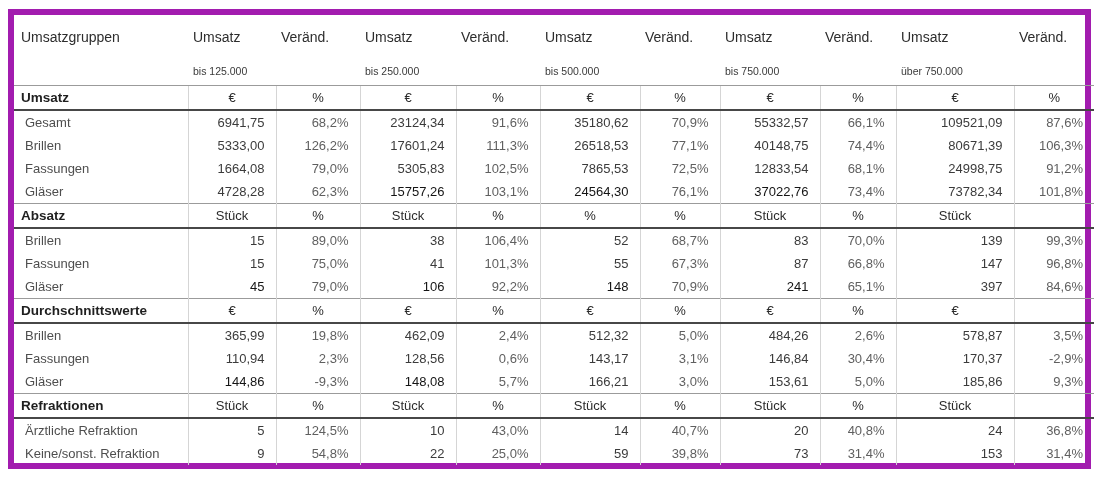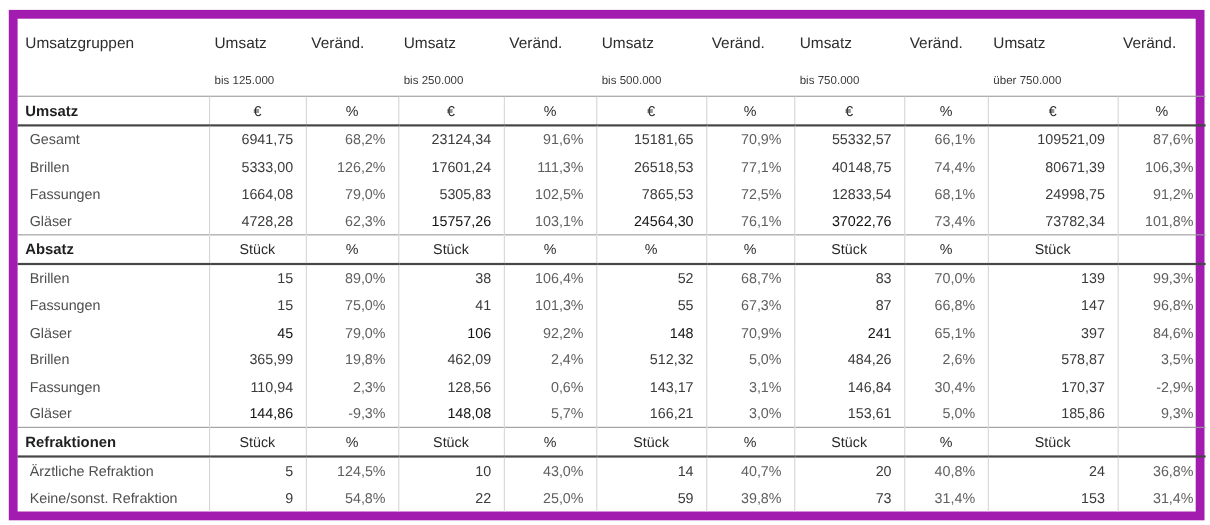--- a/index.html
+++ b/index.html
@@ -1,17 +1,17 @@
 <!DOCTYPE html>
 <html><head>
 <meta charset="utf-8">
 <style>
   html,body{margin:0;padding:0;background:#ffffff;}
   body{width:1100px;height:477px;position:relative;font-family:"Liberation Sans",sans-serif;}
-  .frame{position:absolute;left:8px;top:9px;width:1071px;height:448px;border:8px solid #a21caf;background:#fff;}
+  .frame{position:absolute;left:8px;top:9px;width:1071px;height:448px;border:6px solid #a21caf;background:#fff;}
   table{border-collapse:collapse;table-layout:fixed;width:100%;height:100%;}
   td{overflow:hidden;white-space:nowrap;vertical-align:middle;}
   
   tr.band td{height:55px;vertical-align:top;padding-top:14px;}
   tr.band td.lbl{padding-left:7px;font-size:14px;color:#2d2d2d;}
   .main{font-size:14px;color:#2d2d2d;padding-left:4px;}
   .sub{font-size:10.5px;color:#3a3a3a;margin-top:20px;padding-left:4px;}
   
   tbody td + td{border-left:1px solid #d5d5d5;}
   
@@ -96,21 +96,21 @@
           <td class="unit">%</td>
           <td class="unit">€</td>
           <td class="unit">%</td>
         </tr>
         <tr class="data">
           <td class="rowlabel">Gesamt</td>
           <td class="num">6941,75</td>
           <td class="num pct">68,2%</td>
           <td class="num">23124,34</td>
           <td class="num pct">91,6%</td>
-          <td class="num">15181,65</td>
+          <td class="num">35180,62</td>
           <td class="num pct">70,9%</td>
           <td class="num">55332,57</td>
           <td class="num pct">66,1%</td>
           <td class="num">109521,09</td>
           <td class="num pct">87,6%</td>
         </tr>
         <tr class="data">
           <td class="rowlabel">Brillen</td>
           <td class="num">5333,00</td>
           <td class="num pct">126,2%</td>
@@ -194,20 +194,33 @@
           <td class="num pct">79,0%</td>
           <td class="num b">106</td>
           <td class="num pct">92,2%</td>
           <td class="num b">148</td>
           <td class="num pct">70,9%</td>
           <td class="num b">241</td>
           <td class="num pct">65,1%</td>
           <td class="num">397</td>
           <td class="num pct">84,6%</td>
         </tr>
+        <tr class="section">
+          <td class="slabel">Durchschnittswerte</td>
+          <td class="unit">€</td>
+          <td class="unit">%</td>
+          <td class="unit">€</td>
+          <td class="unit">%</td>
+          <td class="unit">€</td>
+          <td class="unit">%</td>
+          <td class="unit">€</td>
+          <td class="unit">%</td>
+          <td class="unit">€</td>
+          <td class="unit"></td>
+        </tr>
         <tr class="data">
           <td class="rowlabel">Brillen</td>
           <td class="num">365,99</td>
           <td class="num pct">19,8%</td>
           <td class="num">462,09</td>
           <td class="num pct">2,4%</td>
           <td class="num">512,32</td>
           <td class="num pct">5,0%</td>
           <td class="num">484,26</td>
           <td class="num pct">2,6%</td>

